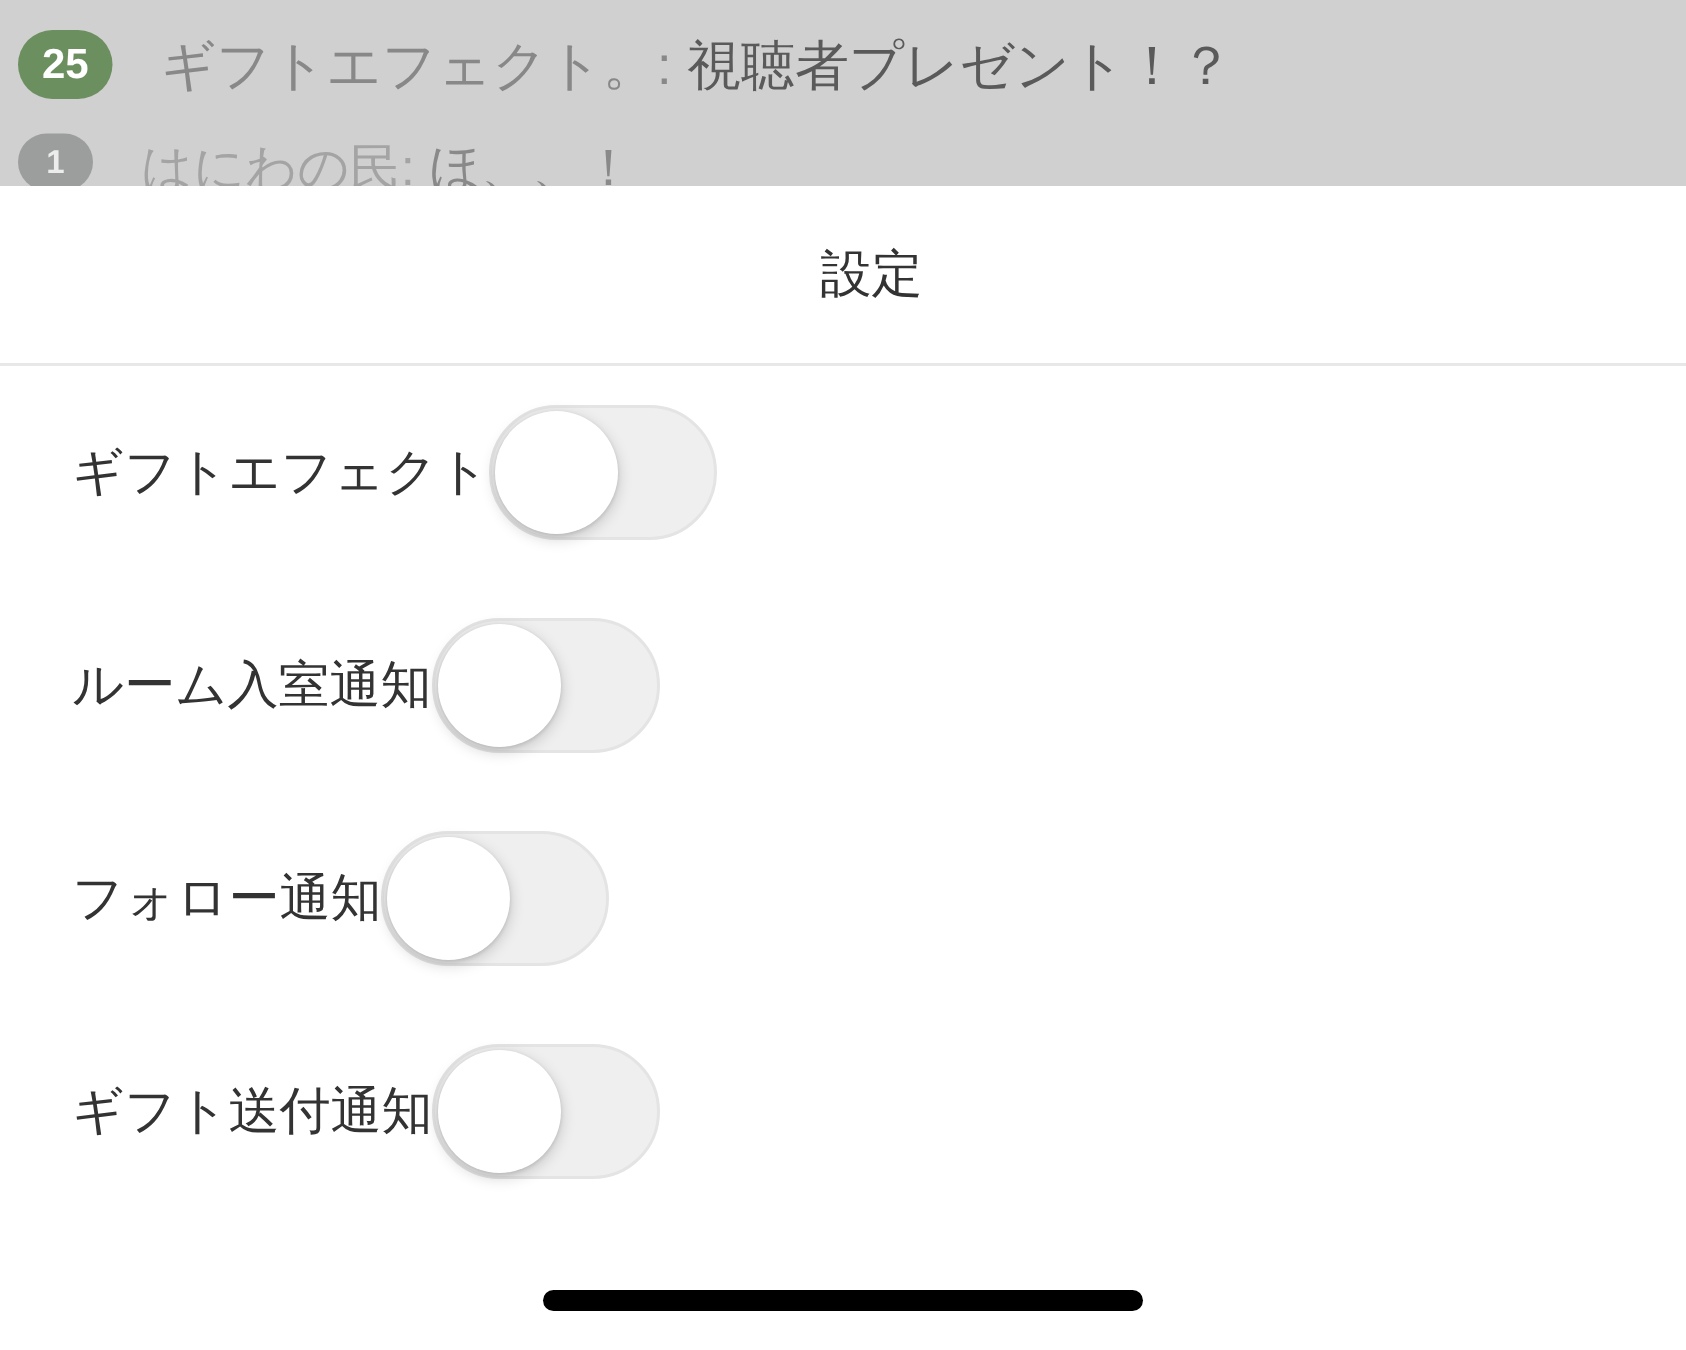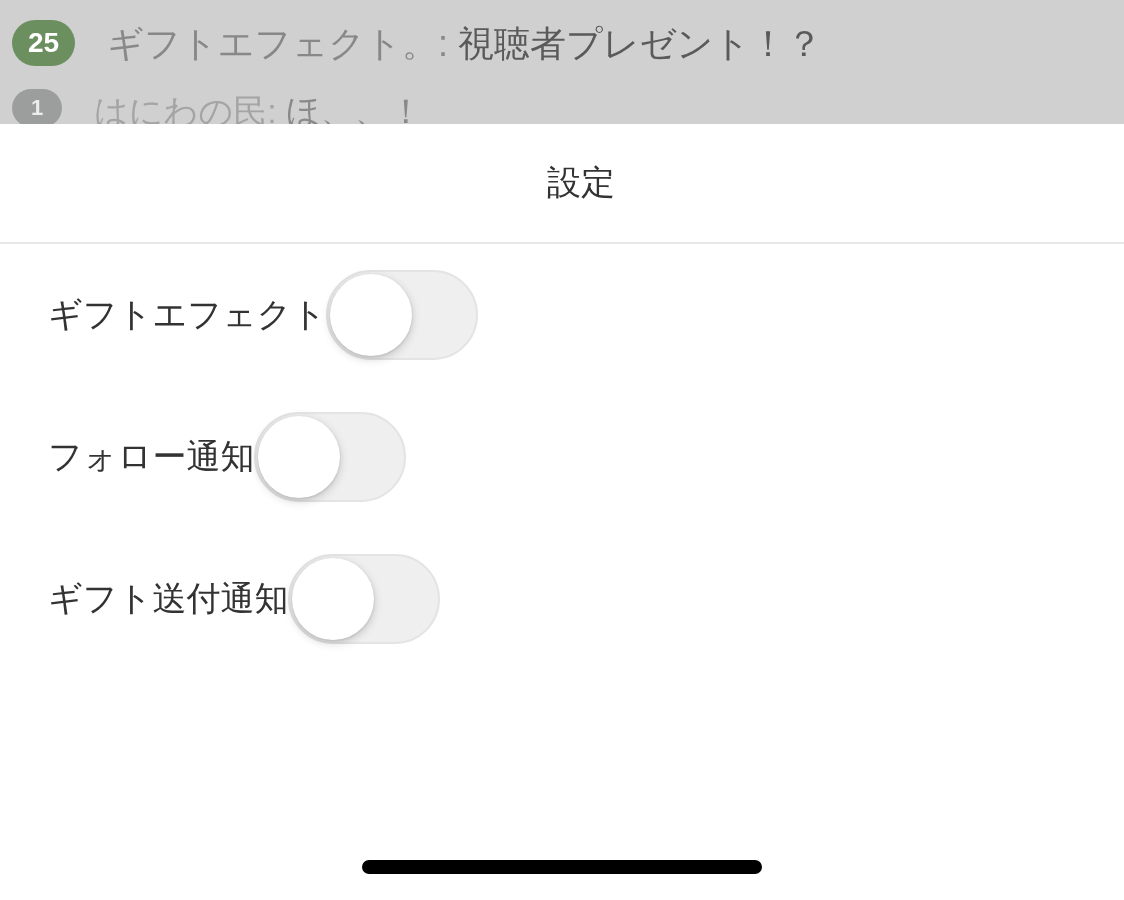--- a/index.html
+++ b/index.html
@@ -166,20 +166,26 @@
   </div>
   <div class="settings-list">
 
     <div class="setting-row">
       <div class="setting-label">ギフトエフェクト</div>
       <div class="toggle">
         <div class="toggle-knob"></div>
       </div>
     </div>
 
+    <div class="setting-row">
+      <div class="setting-label">ルーム入室通知</div>
+      <div class="toggle">
+        <div class="toggle-knob"></div>
+      </div>
+    </div>
 
     <div class="setting-row">
       <div class="setting-label">フォロー通知</div>
       <div class="toggle">
         <div class="toggle-knob"></div>
       </div>
     </div>
 
     <div class="setting-row">
       <div class="setting-label">ギフト送付通知</div>

